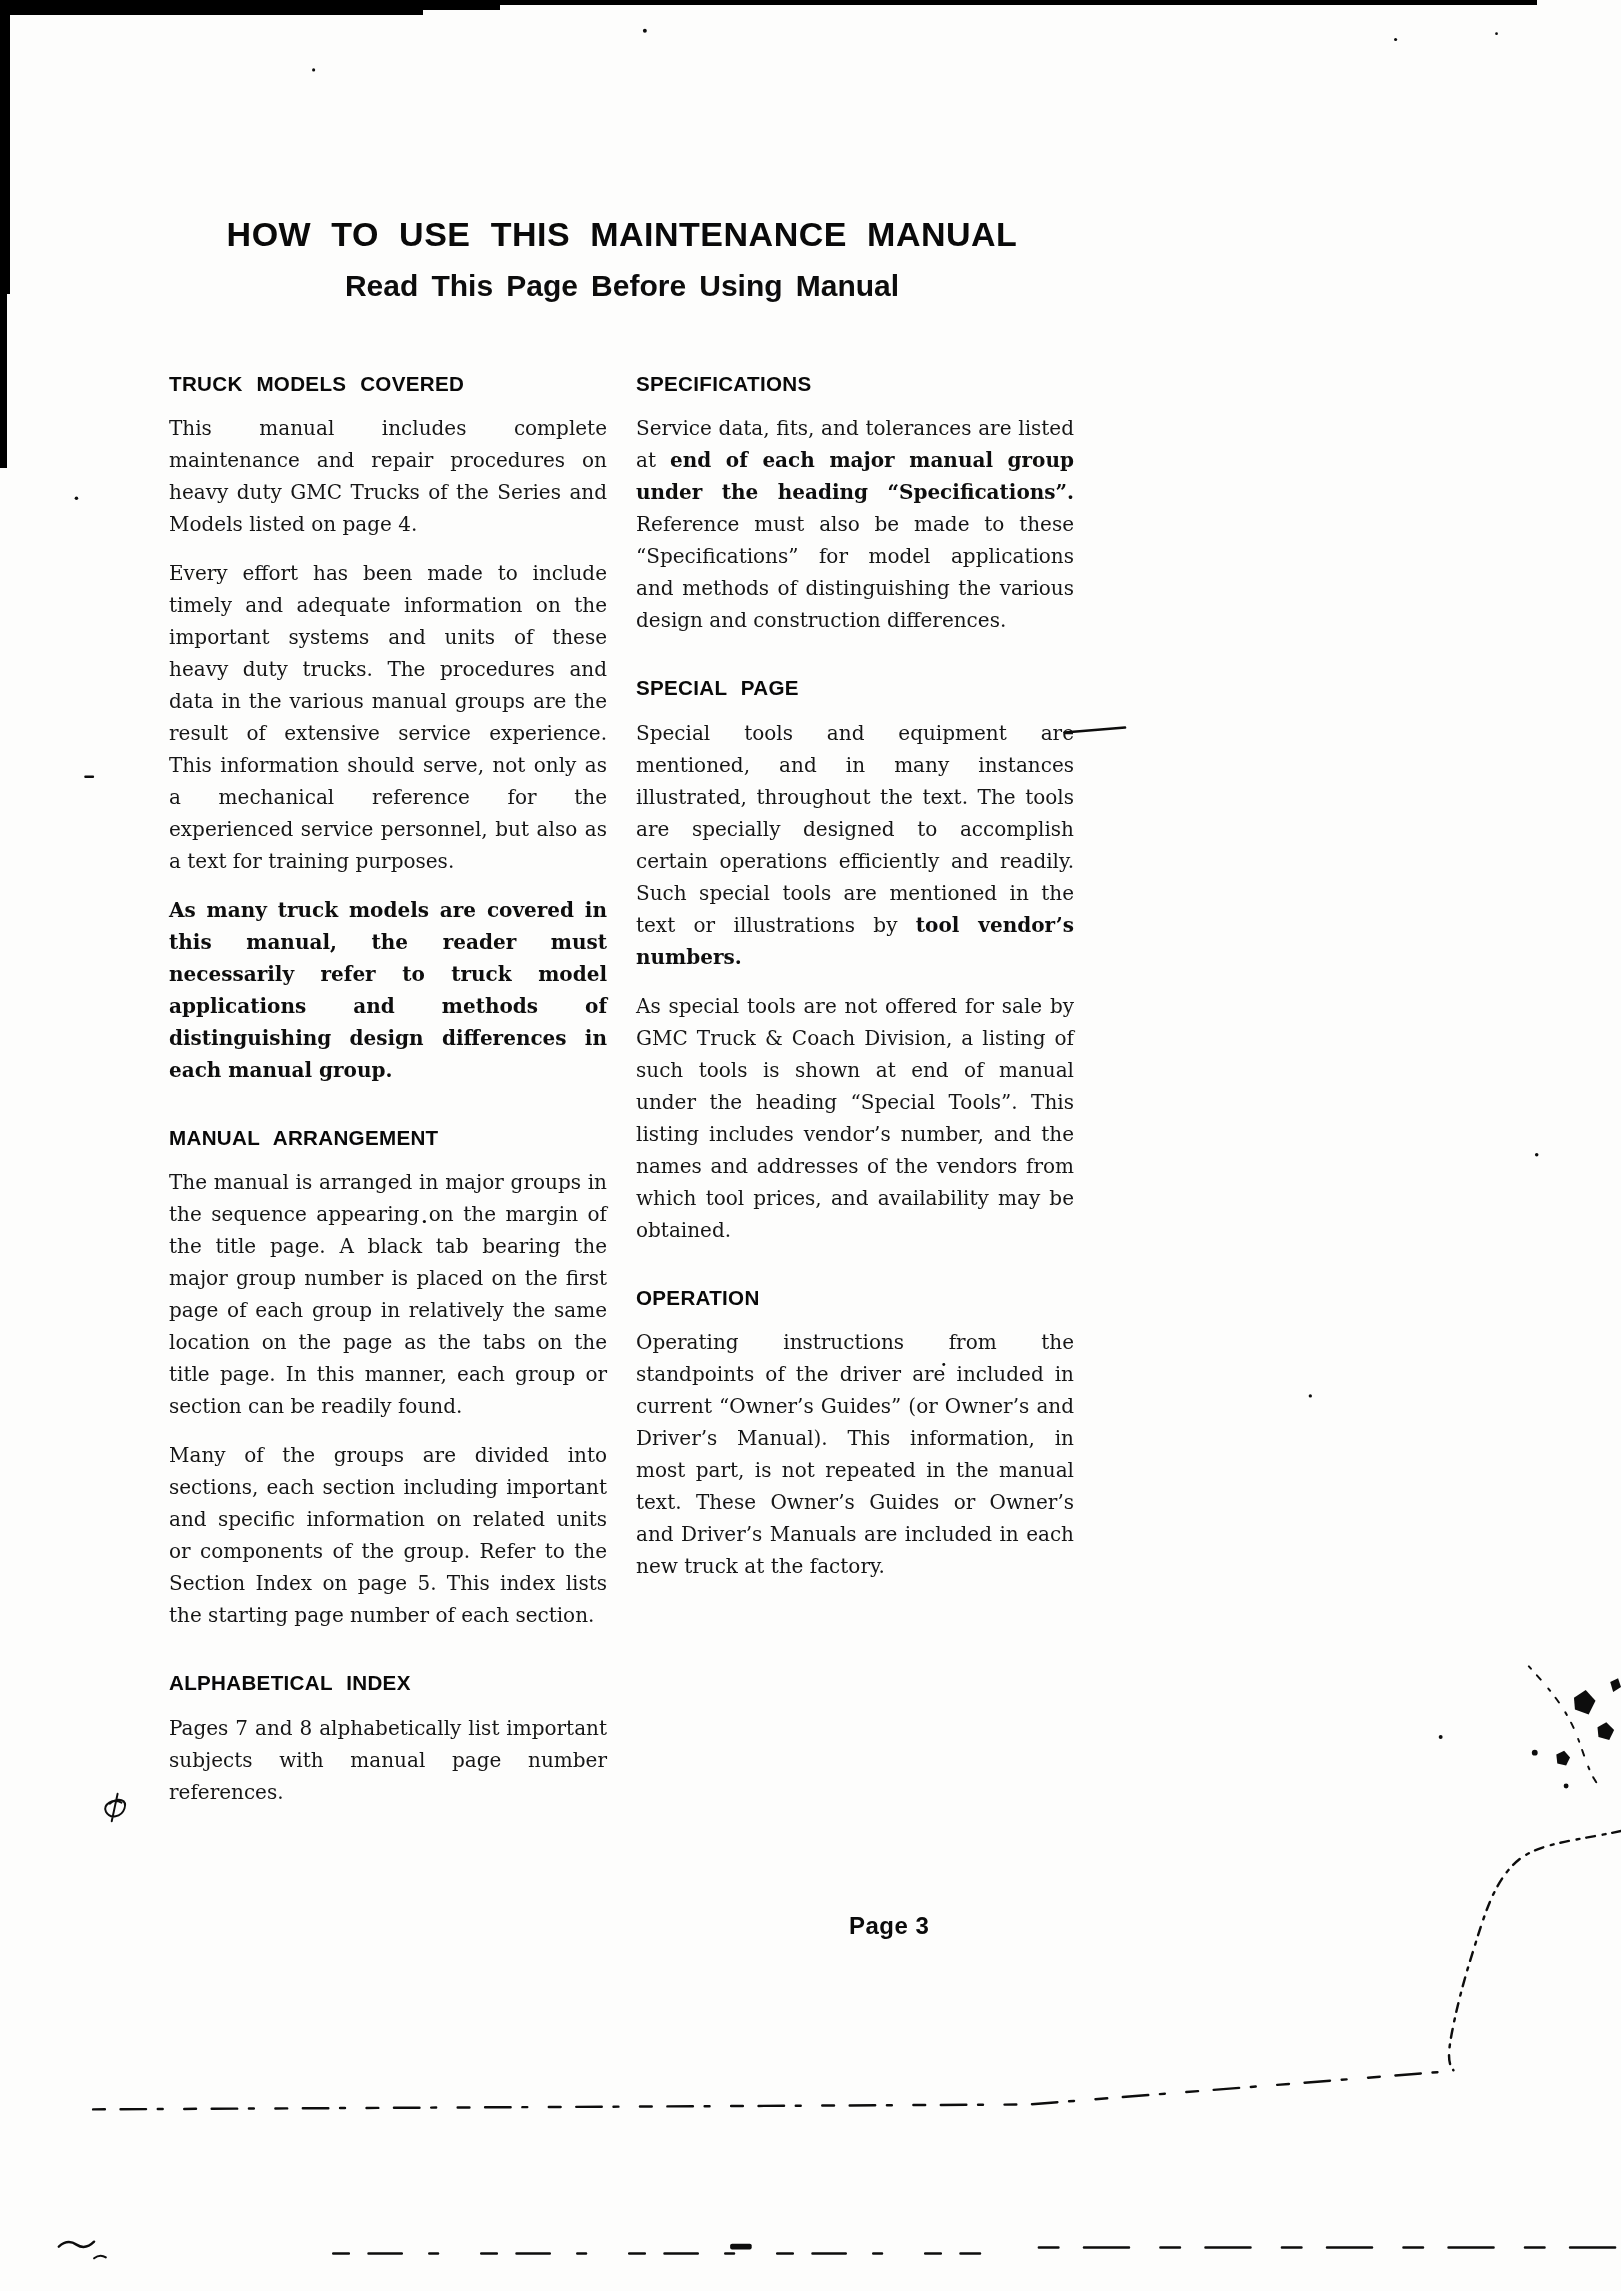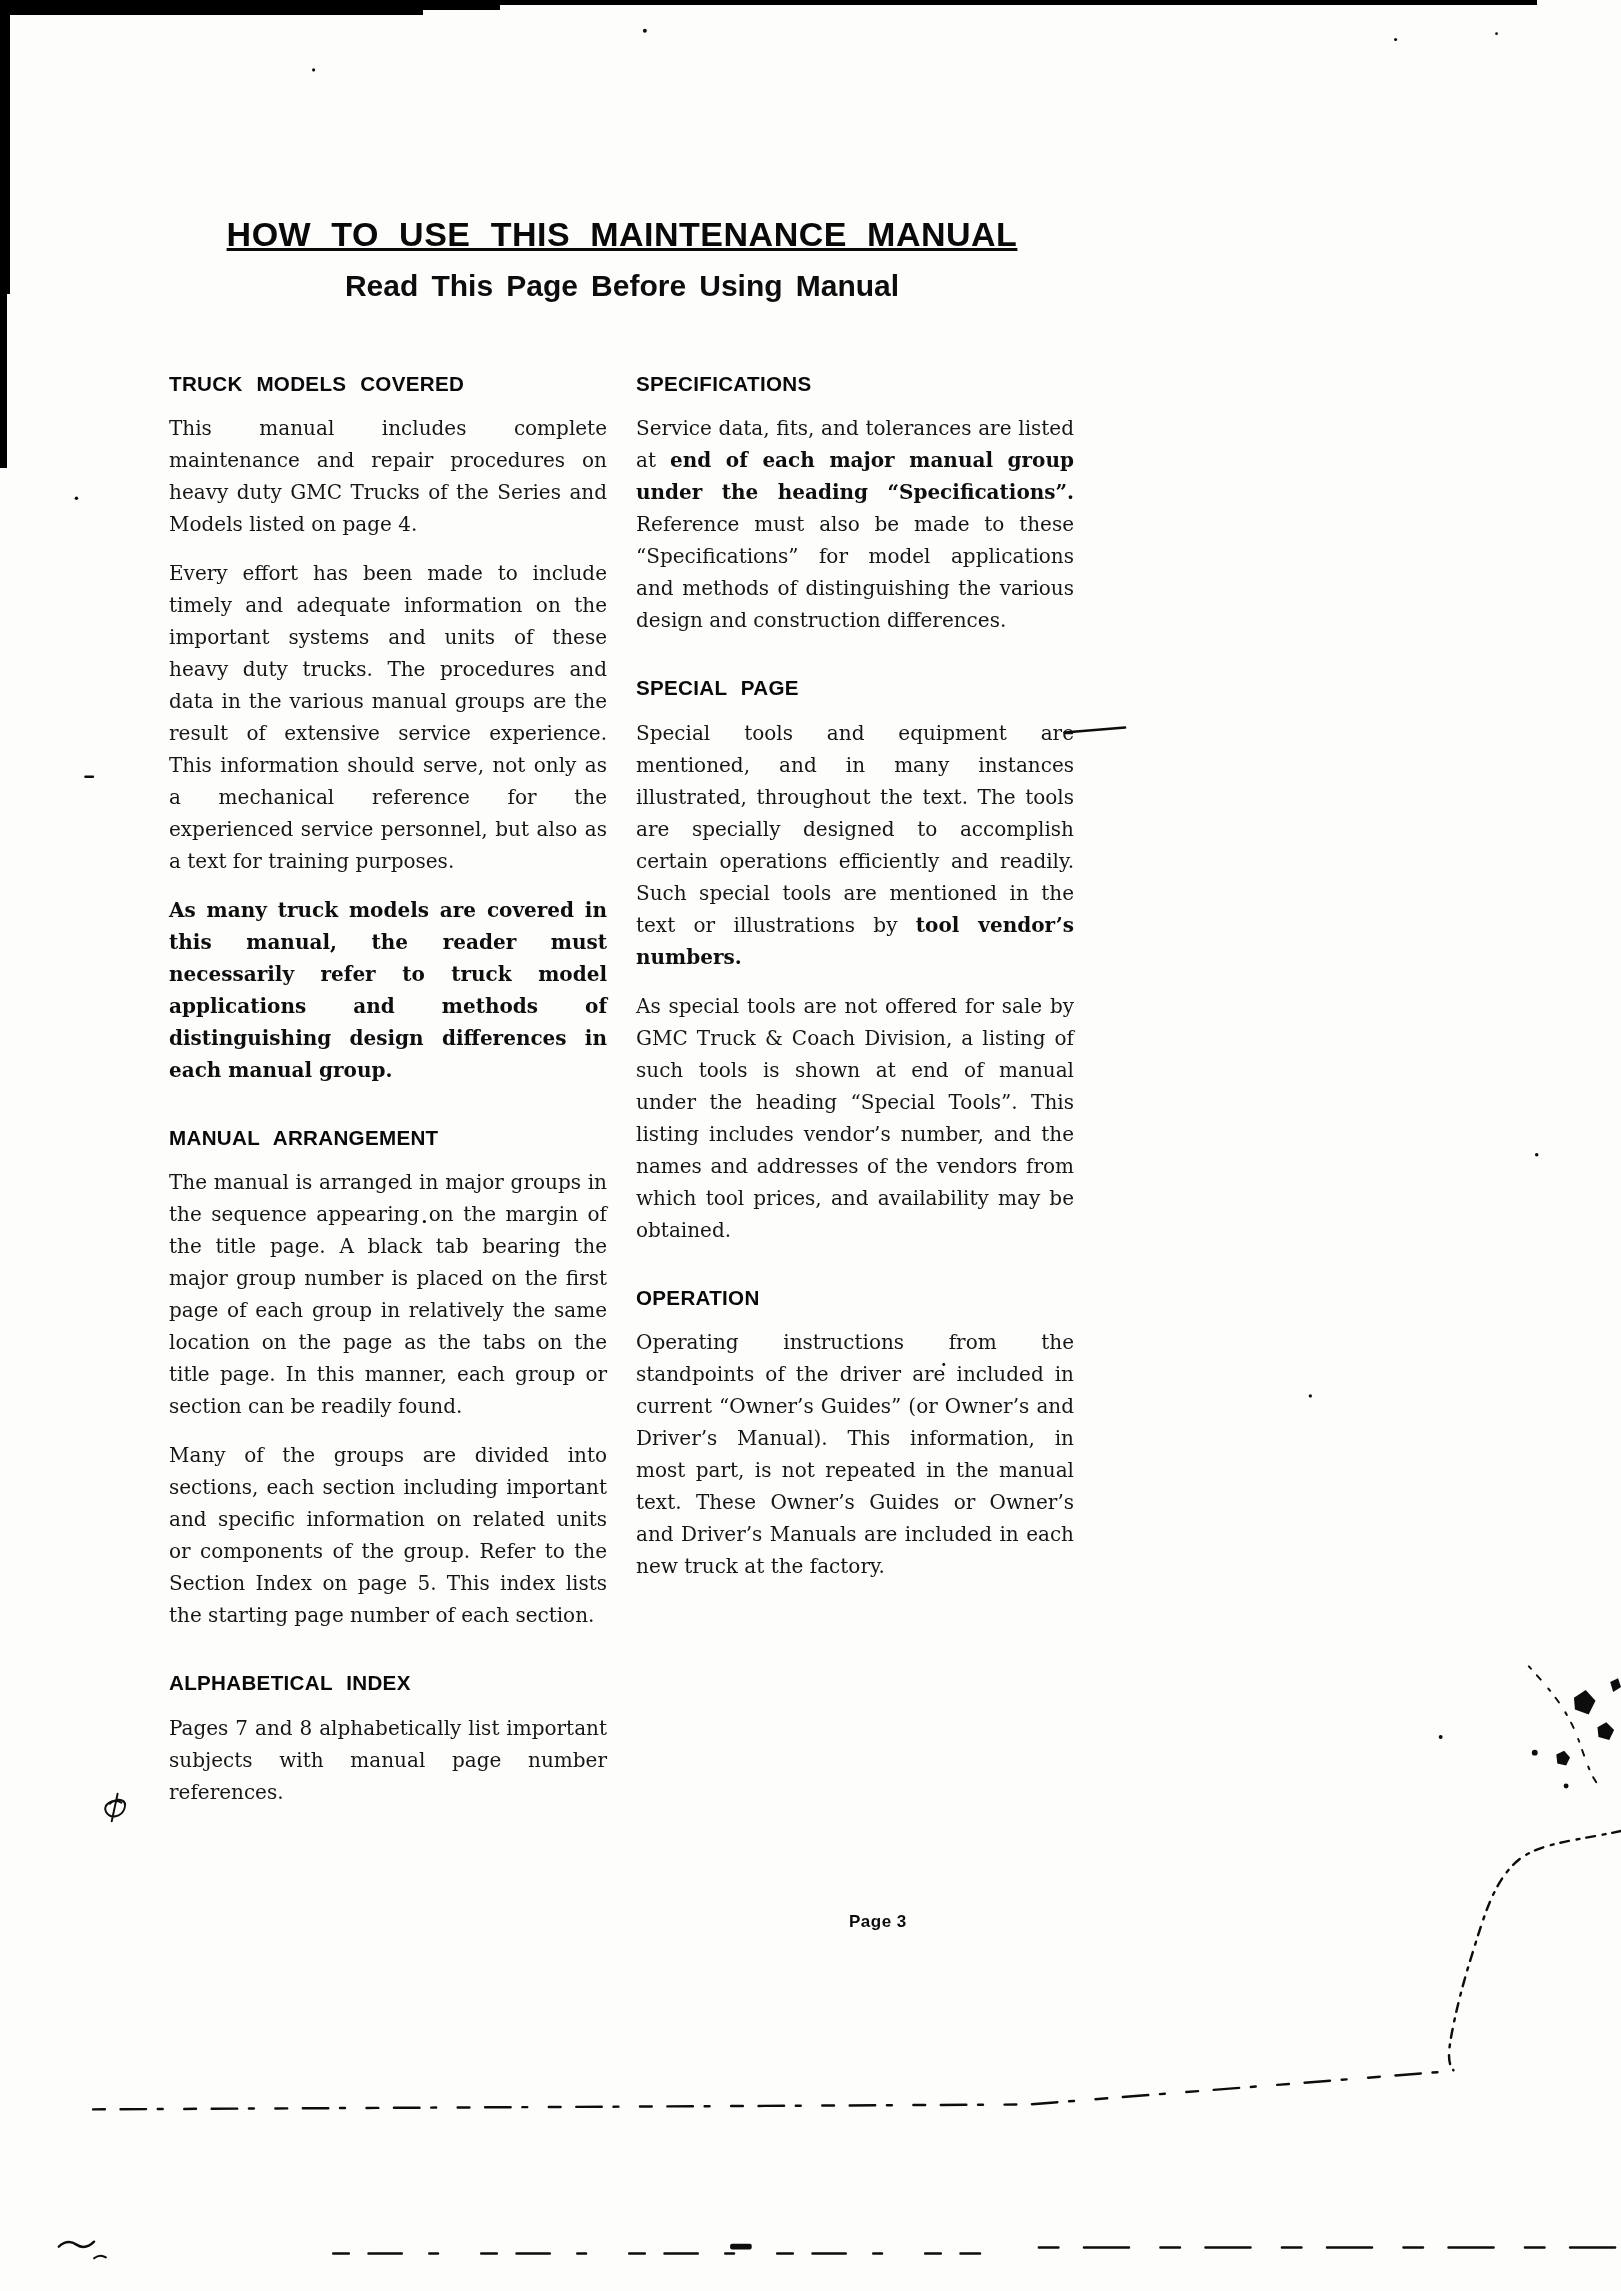--- a/index.html
+++ b/index.html
@@ -6,21 +6,21 @@
   body {
     width:1621px; height:2292px; position:relative;
     background:#fdfdfc; overflow:hidden;
     font-family:"DejaVu Serif", serif; color:#131313;
   }
   
   .content { position:absolute; left:169px; top:0; width:906px; }
   .title {
     margin:215px 0 0; text-align:center; white-space:nowrap;
     font-family:"Liberation Sans", sans-serif; font-weight:700;
-    font-size:34px; letter-spacing:0.5px; word-spacing:0.30em; color:#0a0a0a;text-decoration:underline;
+    font-size:34px; letter-spacing:0.5px; word-spacing:0.30em; color:#0a0a0a;
   }
   .subtitle {
     margin-top:14.7px; text-align:center;
     font-family:"Liberation Sans", sans-serif; font-weight:700;
     font-size:30px; word-spacing:0.16em; color:#0d0d0d;
   }
   .columns { display:flex; gap:29px; margin-top:69px; }
   .col { width:438px; }
   .section { margin:0; }
   .sec-heading {
@@ -31,21 +31,21 @@
   .section:not(:first-child) .sec-heading { margin-top:40px; }
   .para {
     margin:0 0 16.7px; font-size:20px; line-height:32px;
     text-align:justify; color:#161616;
   }
   .para:last-child { margin-bottom:0; }
   .para .b { font-weight:700; color:#0e0e0e; }
   .footer {
     position:absolute; left:849px; top:1912px;
     font-family:"Liberation Sans", sans-serif; font-weight:700;
-    font-size:17px; letter-spacing:0.5px; color:#0b0b0b;
+    font-size:24px; letter-spacing:0.5px; color:#0b0b0b;
   }
   
   .artifact { position:absolute; background:#000; }
   #top-band  { left:0;   top:0; width:423px;  height:14.7px; }
   #top-notch { left:420px; top:0; width:80px; height:9.8px; }
   #top-line  { left:0;   top:0; width:1537px; height:4.9px;  }
   #left-strip  { left:0; top:0;  width:9.8px; height:294px; }
   #left-strip2 { left:0; top:292px; width:6.9px; height:176px; }
   #marks { position:absolute; left:0; top:0; width:1621px; height:2292px; pointer-events:none; }
 </style>

